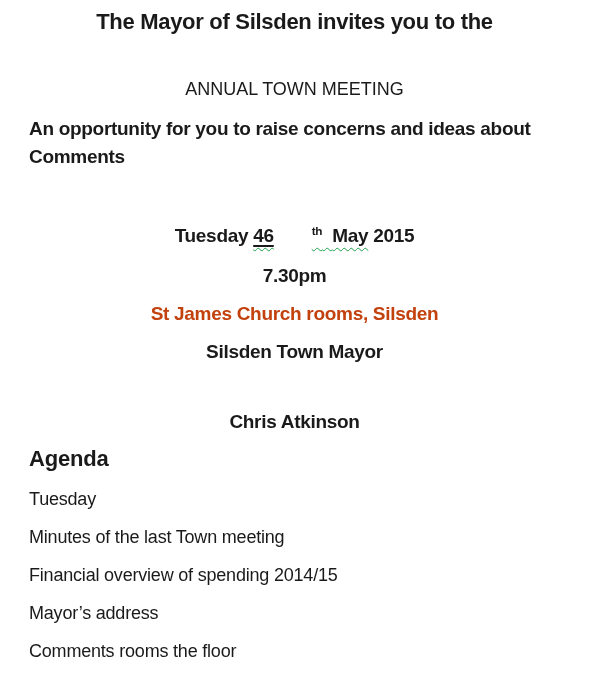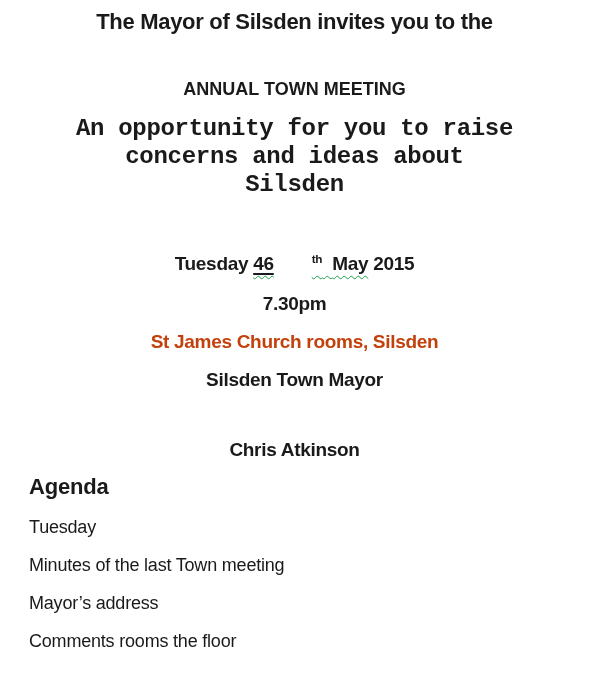--- a/index.html
+++ b/index.html
@@ -22,33 +22,32 @@
   .title {
     font-size: 22px;
     font-weight: bold;
     letter-spacing: -0.3px;
     line-height: 30px;
     text-align: center;
     margin-bottom: 38px !important;
   }
   .annual {
     font-size: 18px;
-    font-weight: bold;
+    font-weight: normal;
     line-height: 28px;
     text-align: center;
     margin-bottom: 12px !important;
   }
   .subtitle {
-    font-size: 24px;
+    font-size: 19px;
     font-weight: bold;
     letter-spacing: -0.3px;
     line-height: 28px;
-    text-align: center;
+    text-align: left;
     margin-bottom: 51px !important;
-    font-family: Liberation Mono, monospace;
   }
   .centerline {
     font-size: 19px;
     font-weight: bold;
     letter-spacing: -0.3px;
     line-height: 28px;
     text-align: center;
   }
   .date-line   { margin-bottom: 12px !important; }
   .time-line   { margin-bottom: 10px !important; }
@@ -98,35 +97,36 @@
 <body>
 
 <div class="doc">
 
   <p class="title">The Mayor of Silsden invites you to the</p>
 
   <p class="annual">ANNUAL TOWN MEETING</p>
 
   <p class="subtitle">
     <span>An opportunity for you to raise concerns and ideas about</span><br>
-    <span>Silsden</span>
+    <span>Comments</span>
   </p>
 
   <p class="centerline date-line">
     <span>Tuesday </span><span class="squiggle"><span class="day-solid">46</span><sup class="ordinal">th</sup><span>&nbsp; </span><span>May</span></span><span> 2015</span>
   </p>
 
   <p class="centerline time-line">7.30pm</p>
 
   <p class="centerline venue-line">St James Church rooms, Silsden</p>
 
   <p class="centerline mayor-role">Silsden Town Mayor</p>
 
   <p class="centerline mayor-name">Chris Atkinson</p>
 
   <p class="agenda-heading">Agenda</p>
 
   <p class="agenda-item">Tuesday</p>
   <p class="agenda-item">Minutes of the last Town meeting</p>
+  <p class="agenda-item">Financial overview of spending 2014/15</p>
   <p class="agenda-item">Mayor’s address</p>
   <p class="agenda-item">Comments rooms the floor</p>
 
 </div>
 
 </body></html>

